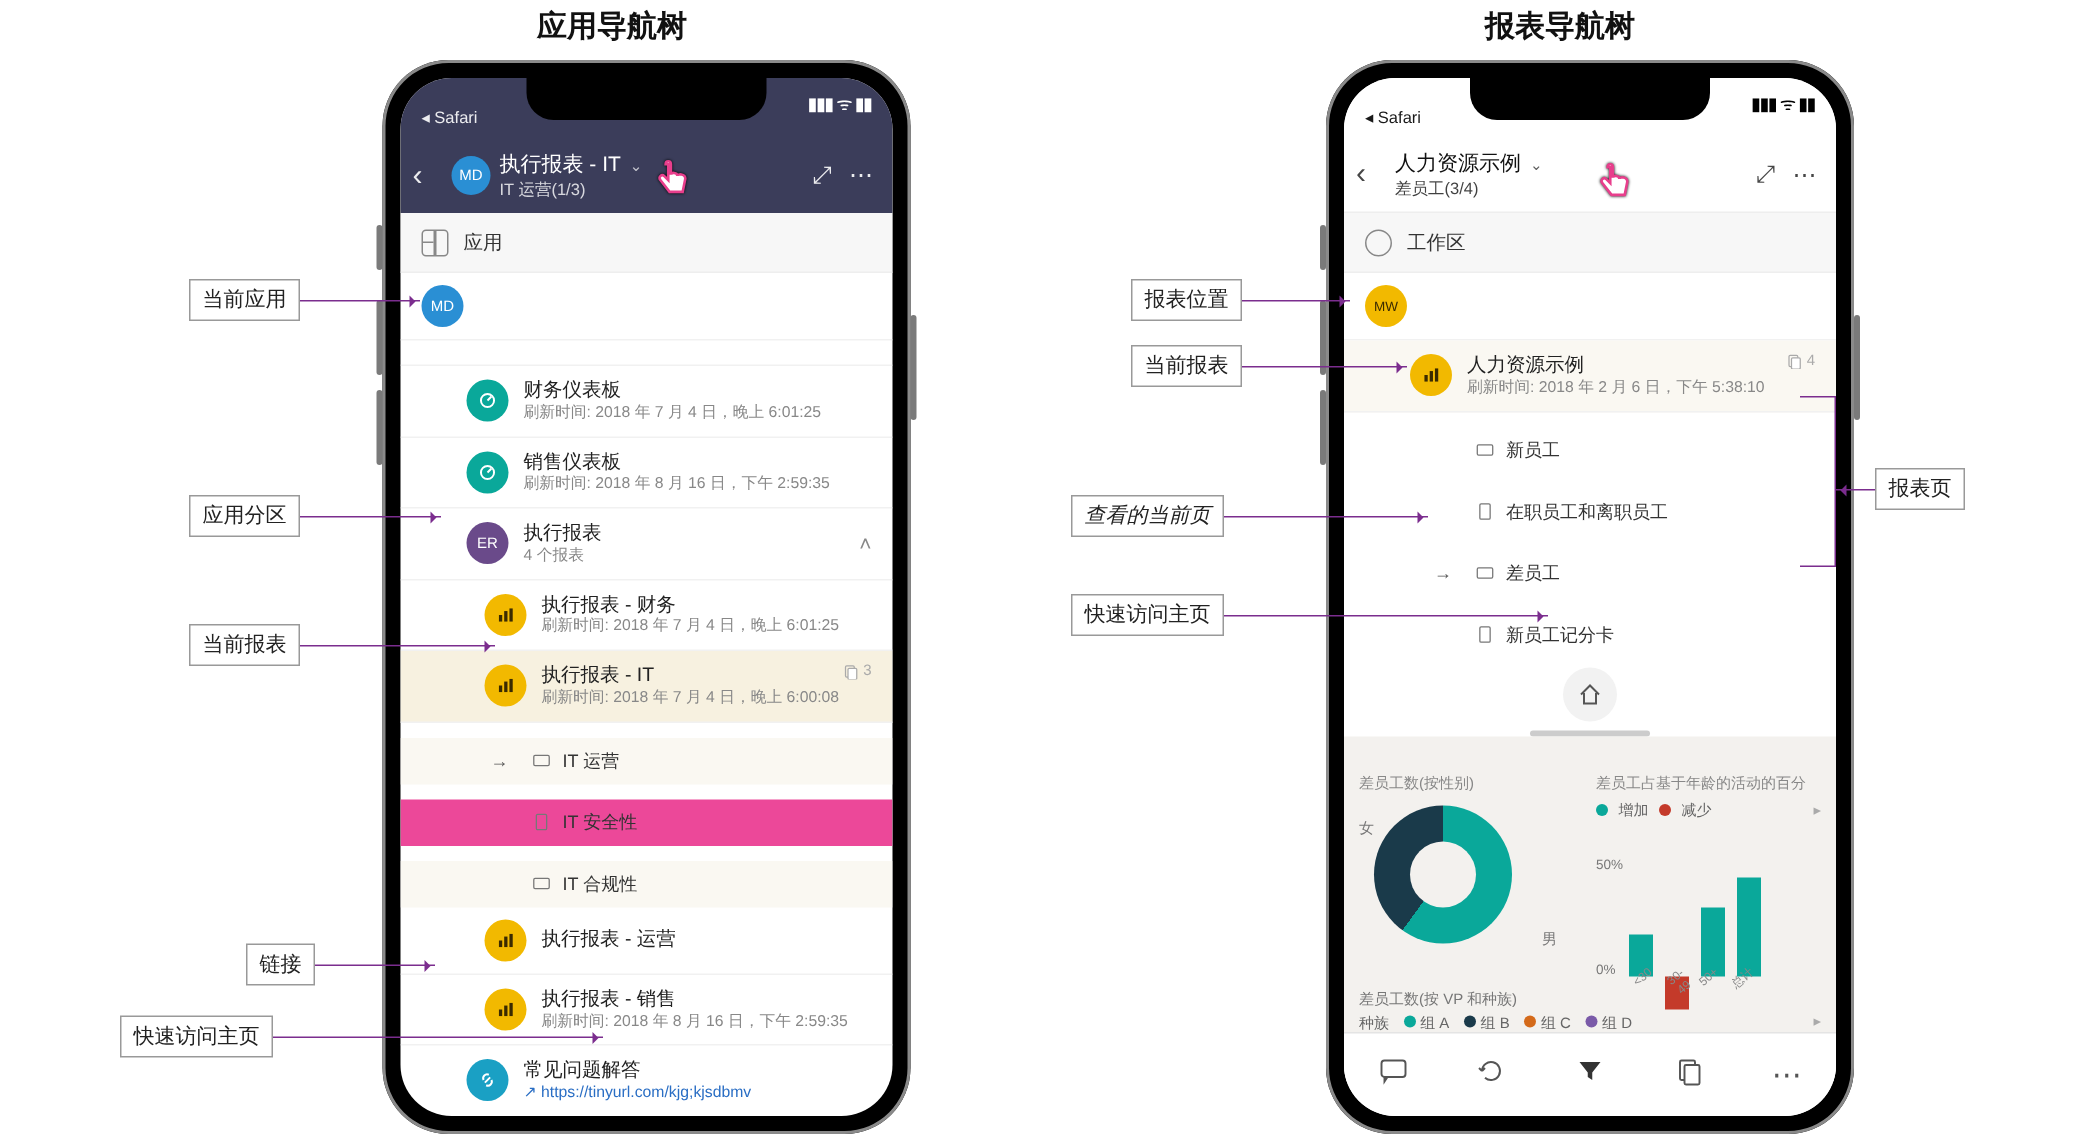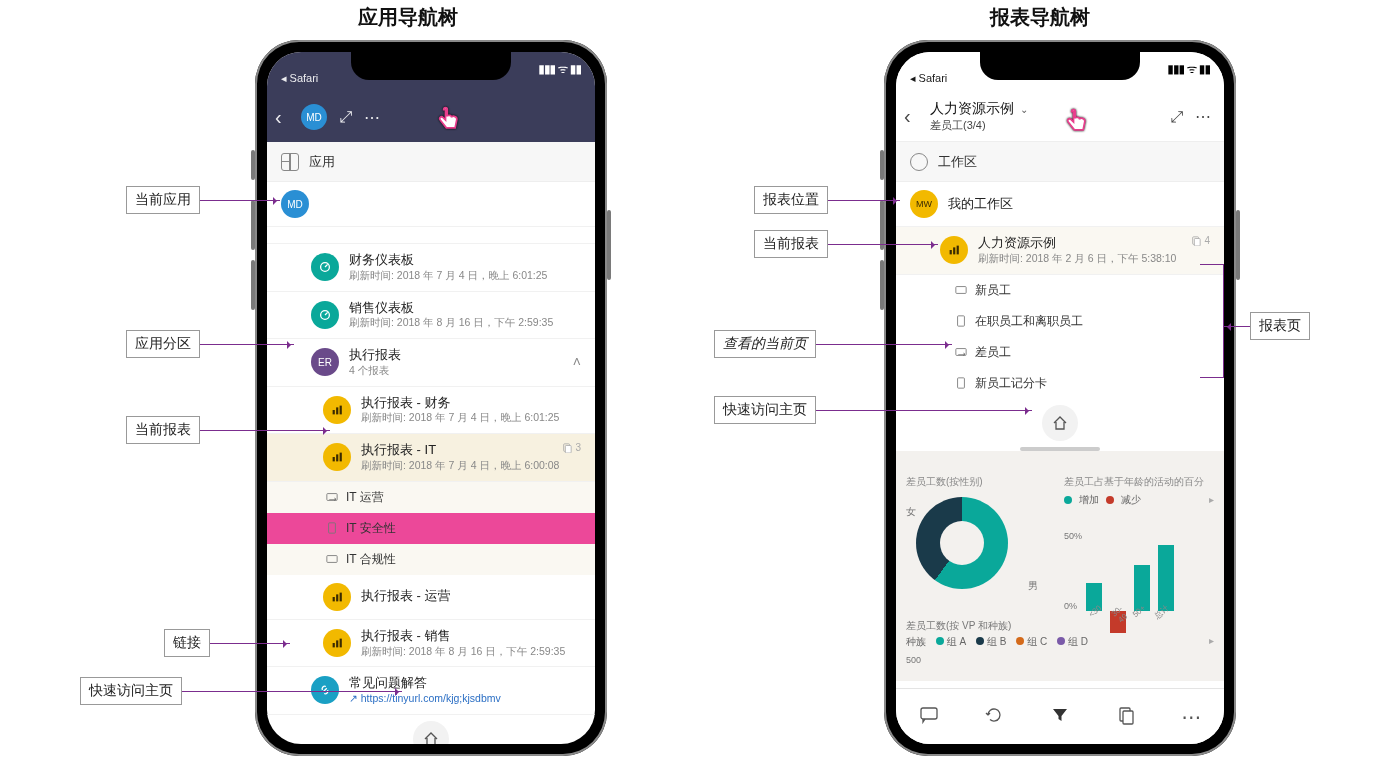--- a/index.html
+++ b/index.html
@@ -59,21 +59,21 @@
   .row .t1 { font-size: 13px; color: #222; }
   .row .t2 { font-size: 10.5px; color: #888; }
   .row .t2.linkish { color: #2a6ec4; }
   .row.indent1 { padding-left: 44px; }
   .row.indent2 { padding-left: 56px; }
   .row.selected { background: #faf8f2; }
   .row.selected.hard { background: #f7f1e0; }
   .row .chev { color: #888; font-size: 14px; }
   .row .badge { position: absolute; right: 14px; top: 8px; font-size: 10px; color: #aaa; display: flex; align-items: center; gap: 3px; }
   .row .badge svg { width: 10px; height: 10px; }
-  .pageitem { display: flex; align-items: center; gap: 8px; padding: 7px 14px 7px 59px; font-size: 12px; color: #333; position: relative; }
+  .pageitem { display: flex; align-items: center; gap: 8px; padding: 7px 14px 7px 88px; font-size: 12px; color: #333; position: relative; margin-top: 10px; }
   .pageitem .arrow { position: absolute; left: 60px; font-size: 12px; color: #555; }
   .pageitem svg { width: 12px; height: 12px; }
 
   .home-pill { margin: 6px auto 0; width: 36px; height: 36px; border-radius: 50%; background: #f2f2f2; display: flex; align-items: center; justify-content: center; }
   .home-pill svg { width: 16px; height: 16px; }
   .underbar { width: 120px; height: 4px; background: #ccc; border-radius: 2px; margin: 6px auto 0; }
 
   
   .chart-area { background: #f3f1ee; padding: 8px 10px 0; height: 230px; position: relative; font-size: 10px; color: #777; }
   .chart-area .row2 { display: flex; gap: 8px; height: 154px; }
@@ -122,20 +122,24 @@
   <div class="notch"></div>
   <div class="screen">
     <div class="status dark">
       <span class="time">15:56</span>
       <span class="back-app">◂ Safari</span>
       <span class="indicators">▮▮▮ ᯤ ▮▮</span>
     </div>
     <div class="app-header dark">
       <div class="back">‹</div>
       <div class="avatar md">MD</div>
+      <div class="titlewrap">
+        <div class="title"><span>执行报表 - IT</span><span class="chevron-down">⌄</span></div>
+        <div class="subtitle">IT 运营(1/3)</div>
+      </div>
       <div class="btn">⤢</div>
       <div class="btn">⋯</div>
     </div>
 
     <div class="section-head">
       <span class="ico app"></span>
       <span>应用</span>
     </div>
 
     <div class="list">
@@ -298,23 +302,20 @@
     </div>
 
     <div class="section-head">
       <span class="ico" style="border-radius:50%;"></span>
       <span>工作区</span>
     </div>
 
     <div class="list">
       <div class="row">
         <div class="icon" style="background:#f2b900;color:#3a2a00;font-size:9px;">MW</div>
-        <div class="txt">
-            <div class="t1">我的工作区</div>
-          </div>
       </div>
       <div class="row indent1 selected">
         <div class="icon yellow">
             <svg viewBox="0 0 16 16">
               <rect x="3" y="8" width="2.5" height="5" fill="#3a2a00"></rect>
               <rect x="7" y="5" width="2.5" height="8" fill="#3a2a00"></rect>
               <rect x="11" y="3" width="2.5" height="10" fill="#3a2a00"></rect>
             </svg>
           </div>
         <div class="txt">

